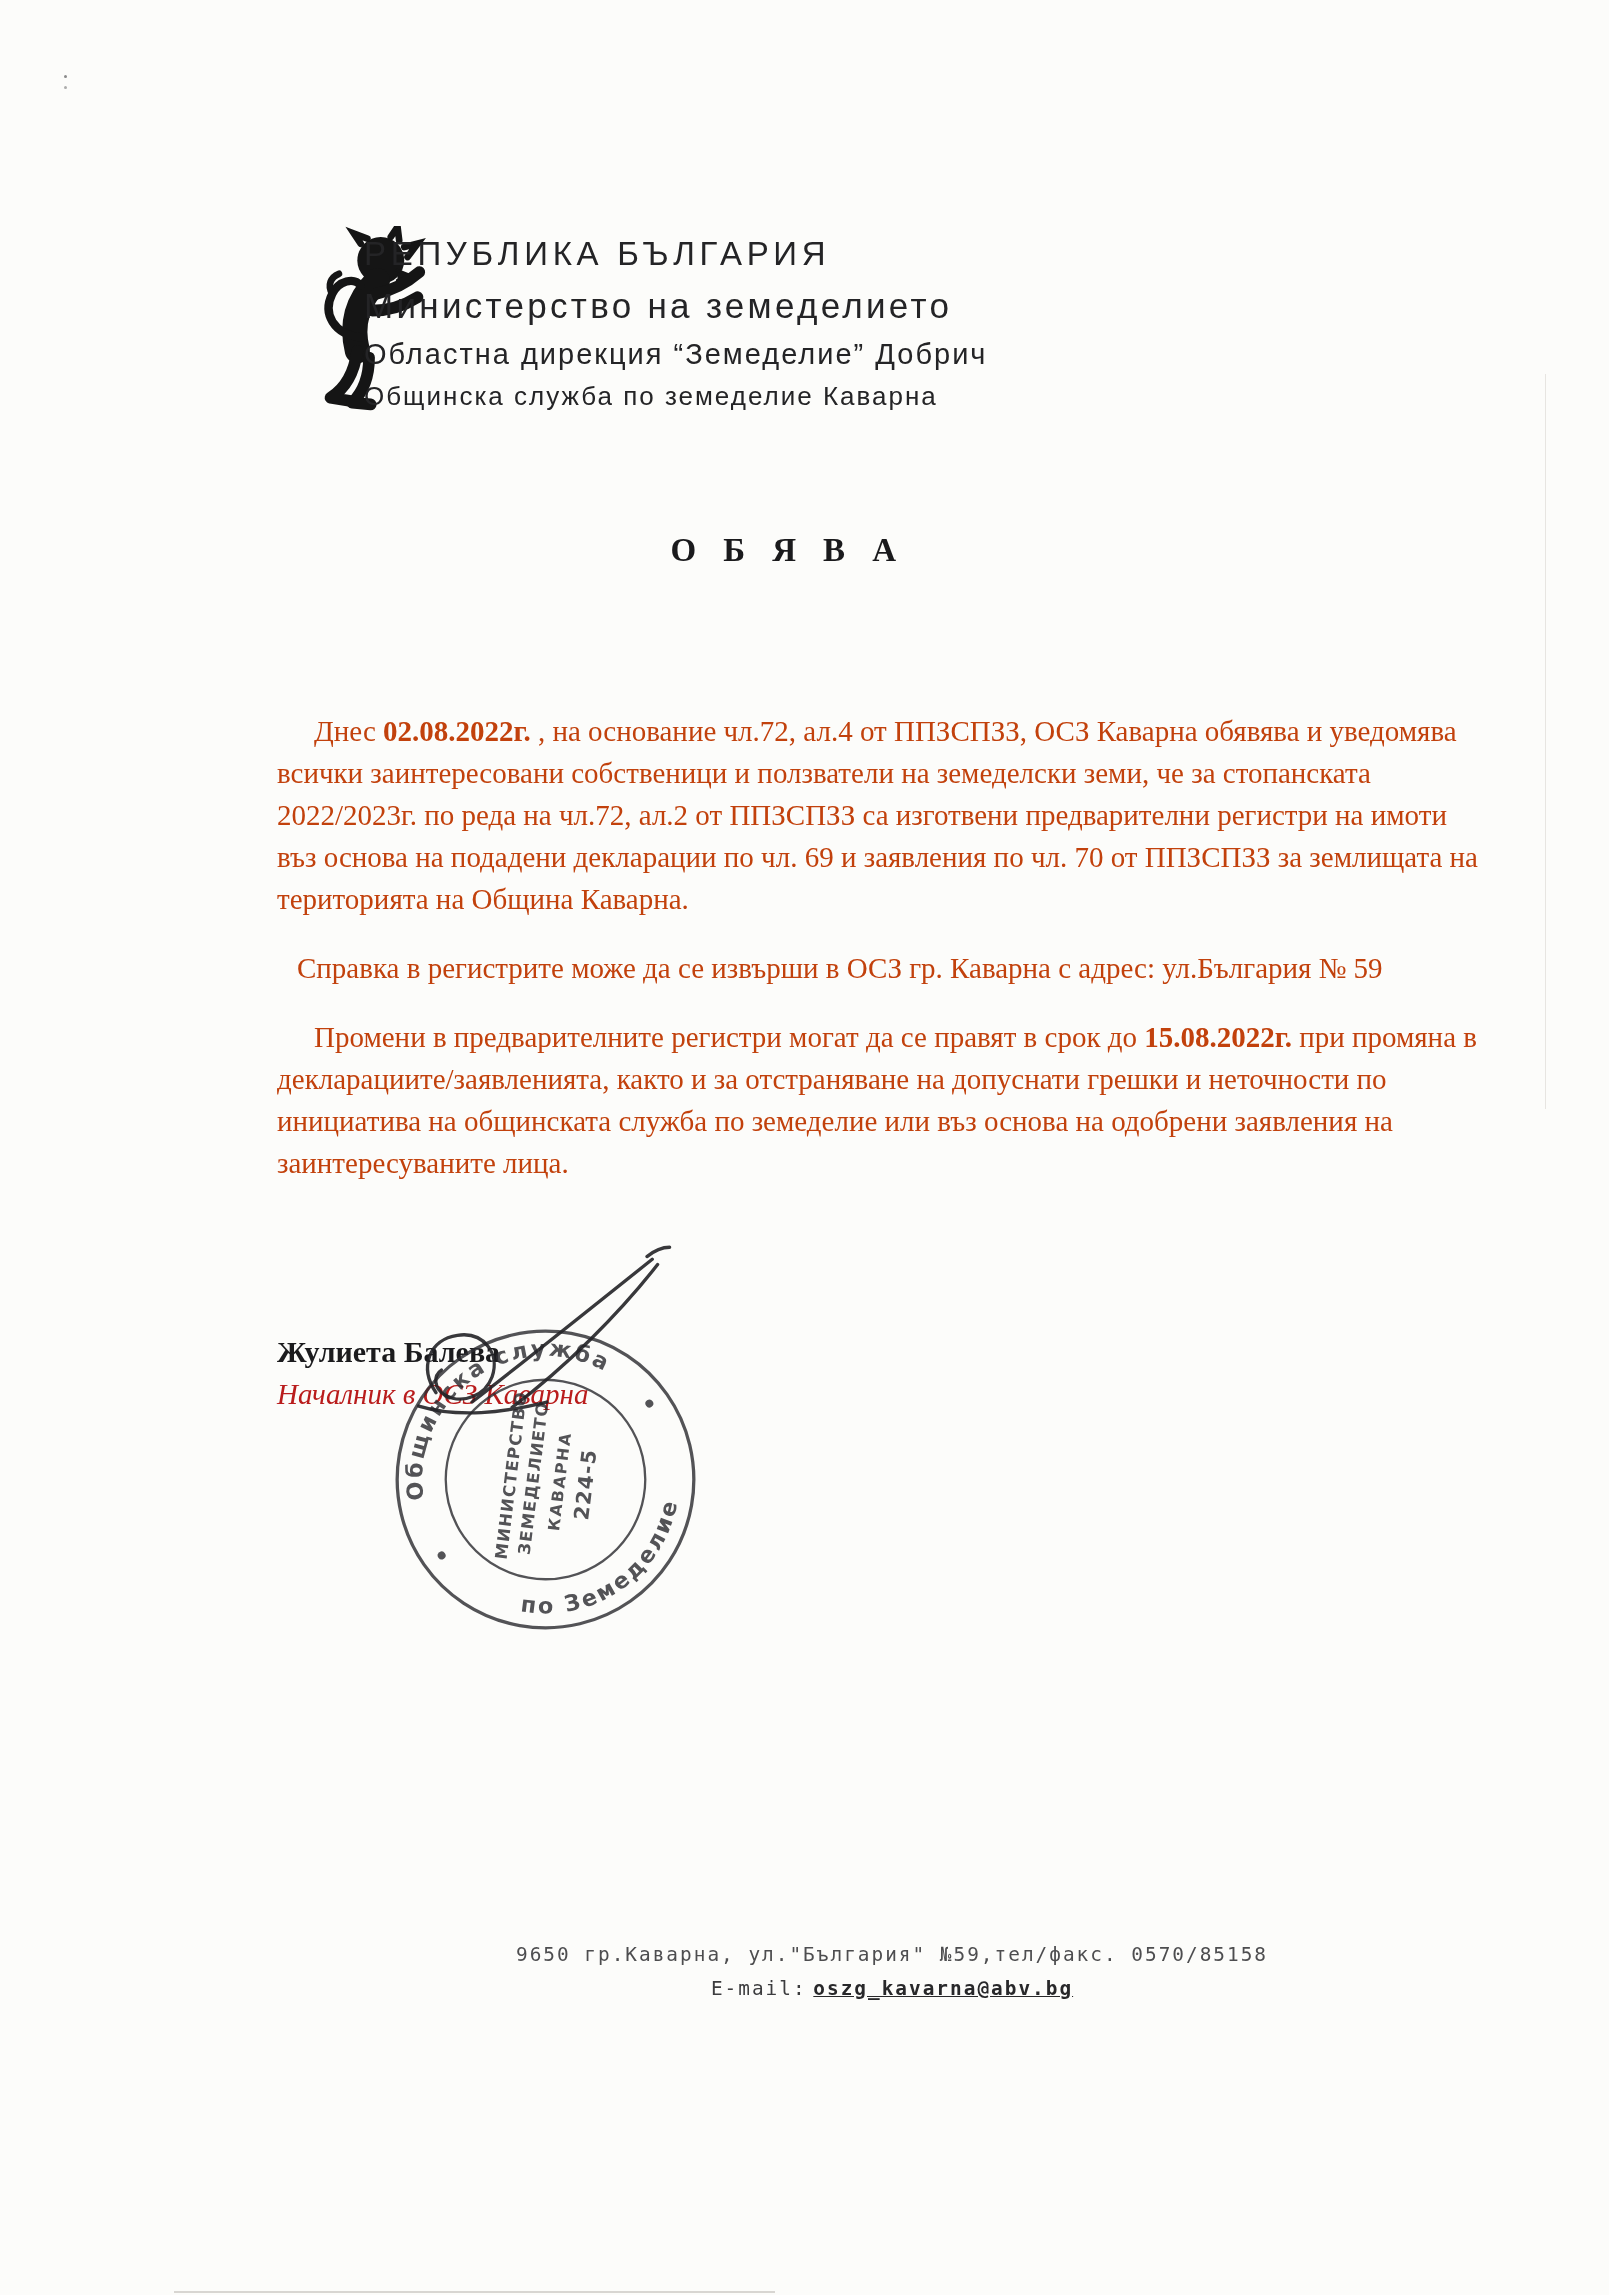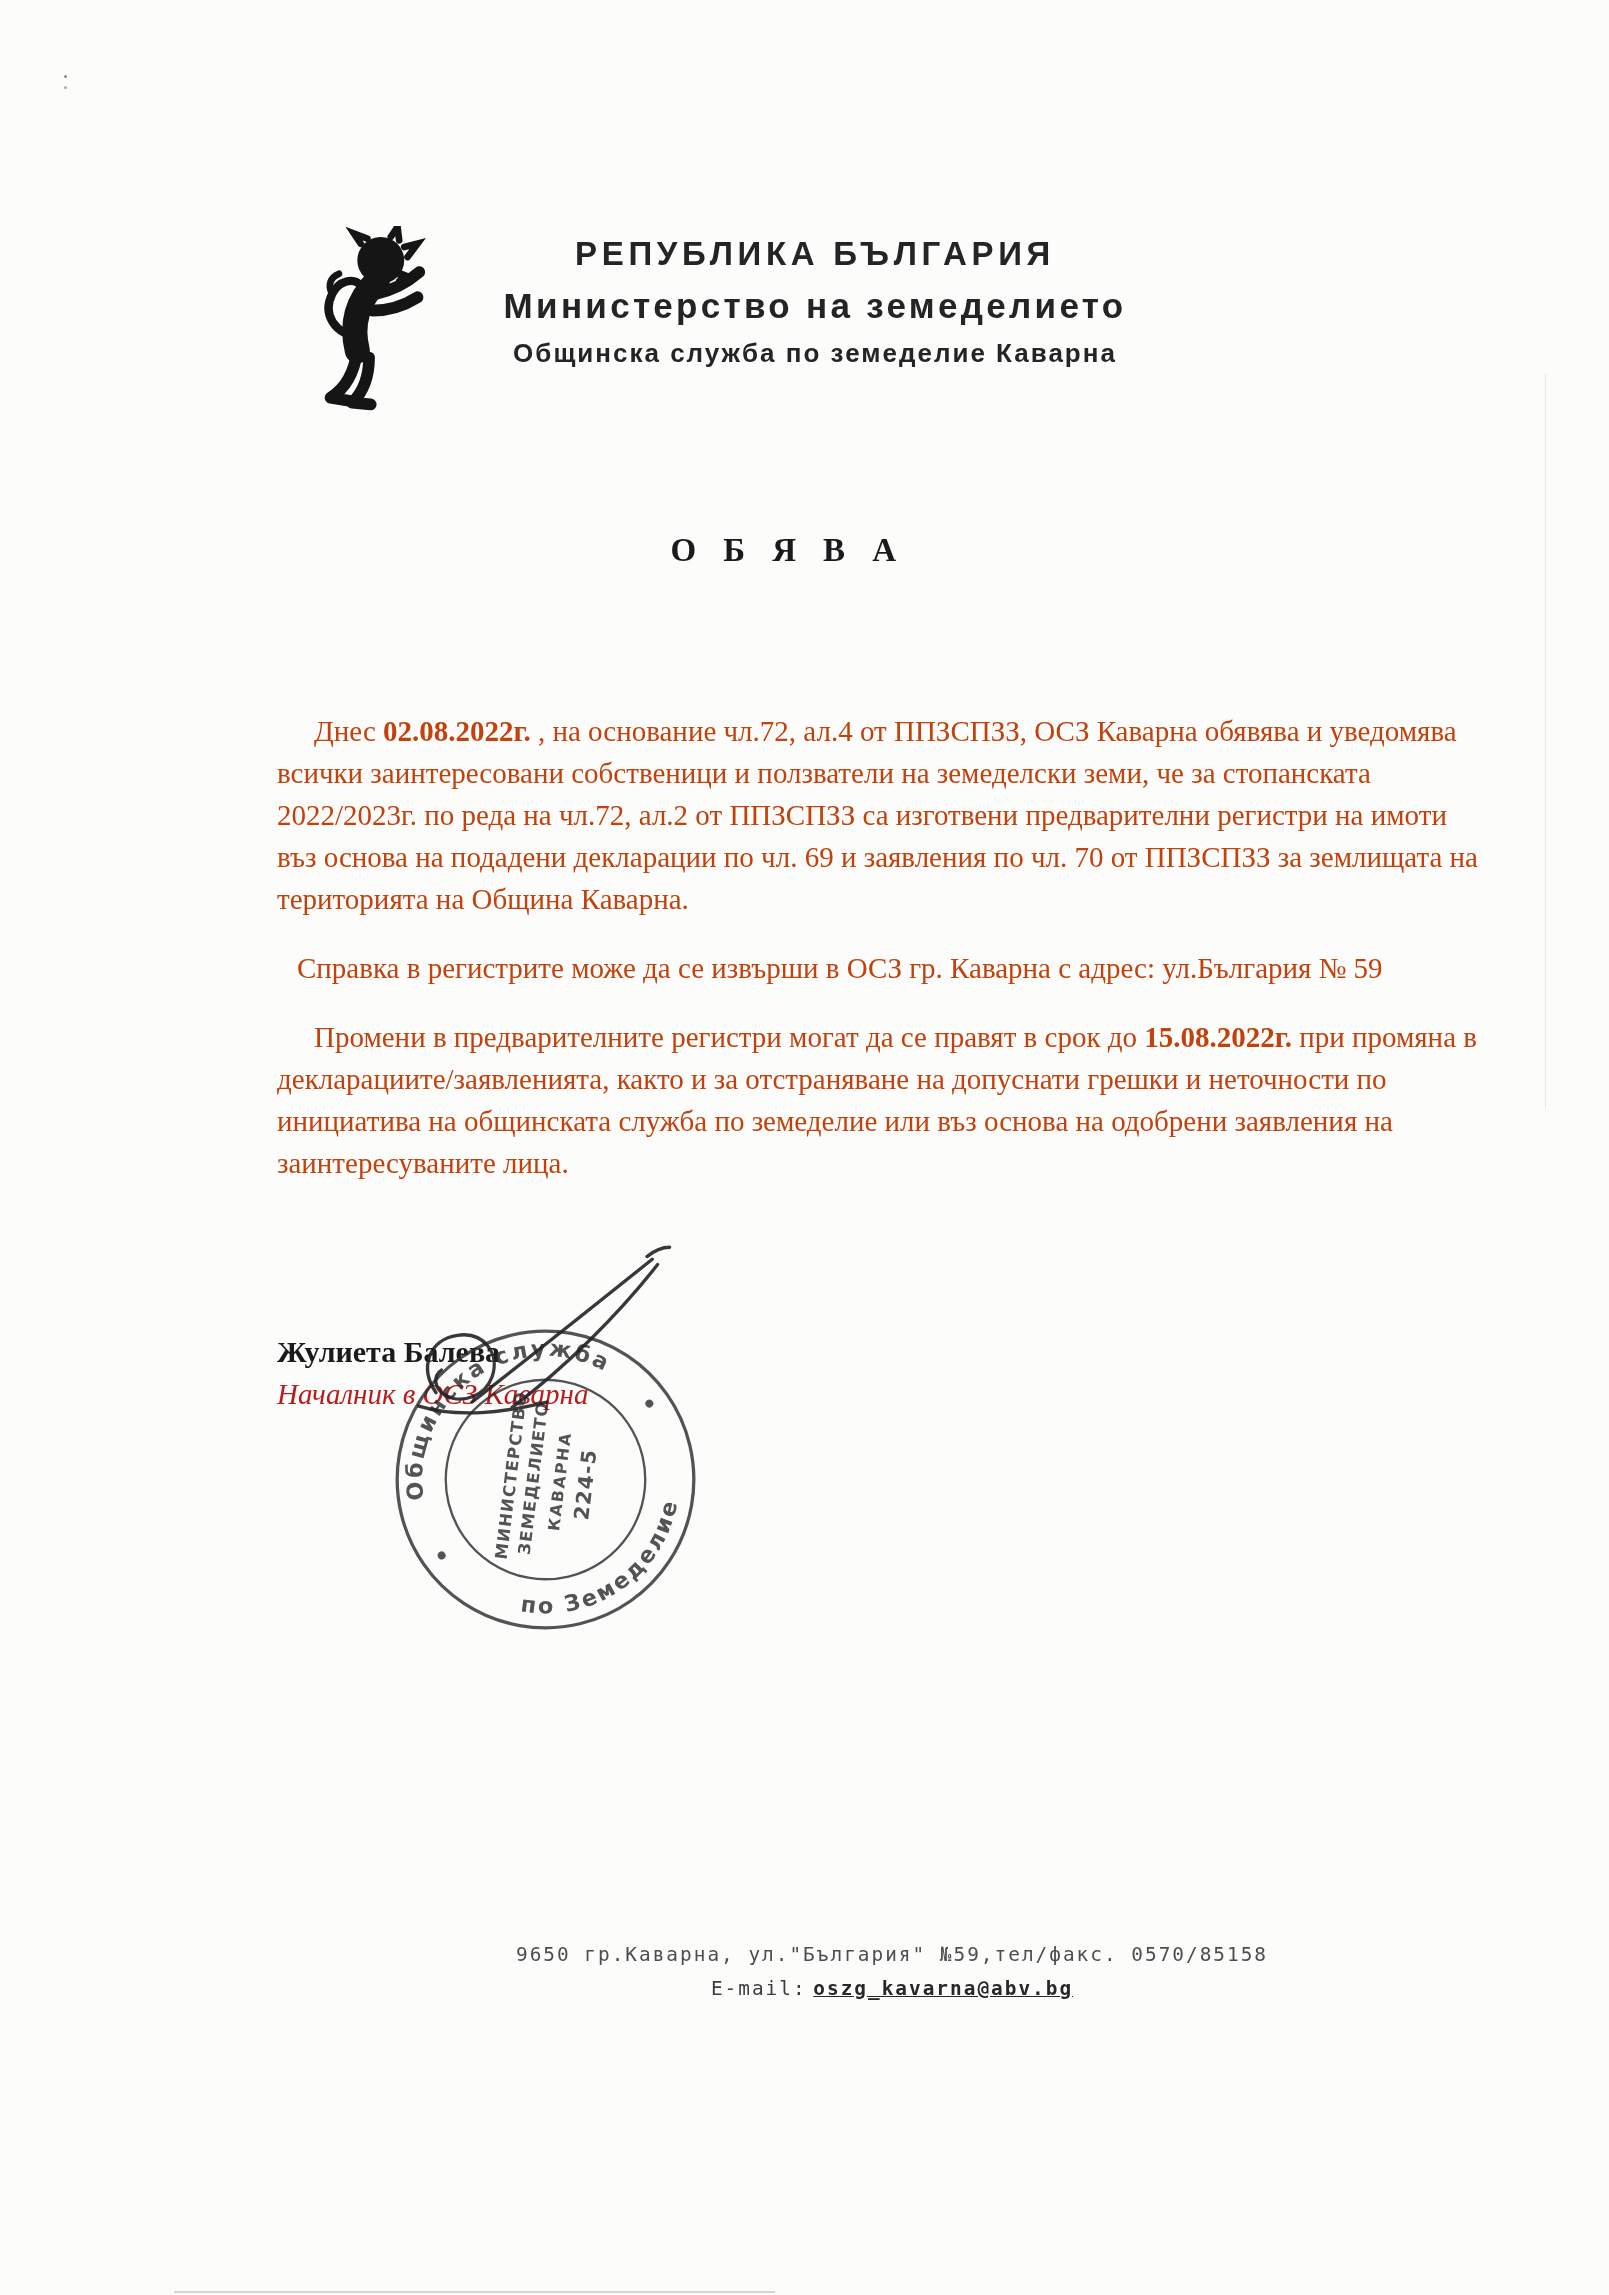--- a/index.html
+++ b/index.html
@@ -10,22 +10,22 @@
     font-family:"Liberation Serif", serif;
     color:#1c1c1e;
     overflow:hidden;
   }
   .sheet { position:absolute; inset:0; background:#fcfcfa; }
 
   
   .logo { position:absolute; left:287px; top:226px; width:144px; height:186px; }
   .hdr {
     position:absolute; left:364px; top:235px; width:902px;
-    text-align:center; font-family:"Liberation Sans", sans-serif;
-    font-weight:bold; color:#242426;
+    font-family:"Liberation Sans", sans-serif;
+    font-weight:normal; color:#242426;
   }
   .hdr .l1 { font-size:33px; letter-spacing:4.7px; margin-bottom:13.4px; }
   .hdr .l2 { font-size:35px; letter-spacing:3.3px; margin-bottom:11.4px; }
   .hdr .l3 { font-size:29px; letter-spacing:2px; margin-bottom:10px; }
   .hdr .l4 { font-size:26px; letter-spacing:2px; }
 
   
   .doc-title {
     position:absolute; left:287px; top:532px; width:1002px;
     text-align:center; font-size:33px; font-weight:bold;
@@ -97,20 +97,21 @@
 
         <path d="M44,66 C28,64 21,52 27,40 C31,32 40,30 44,35" stroke-width="5"></path>
         <path d="M27,40 C24,35 26,30 31,28" stroke-width="4"></path>
       </g>
     </svg>
   </div>
 
   <div class="hdr">
     <div class="l1">РЕПУБЛИКА БЪЛГАРИЯ</div>
     <div class="l2">Министерство на земеделието</div>
+    <div class="l3">Областна дирекция “Земеделие” Добрич</div>
     <div class="l4">Общинска служба по земеделие Каварна</div>
   </div>
 
   <div class="doc-title">О Б Я В А</div>
 
   <div class="body-text">
     <p><span>Днес </span><b>02.08.2022г.</b><span> , на основание чл.72, ал.4 от ППЗСПЗЗ, ОСЗ Каварна обявява и уведомява всички заинтересовани собственици и ползватели на земеделски земи, че за стопанската 2022/2023г. по реда на чл.72, ал.2 от ППЗСПЗЗ са изготвени предварителни регистри на имоти въз основа на подадени декларации по чл. 69 и заявления по чл. 70 от ППЗСПЗЗ за землищата на територията на Община Каварна.</span></p>
     <p class="small-indent">Справка в регистрите може да се извърши в ОСЗ  гр. Каварна с адрес: ул.България № 59</p>
     <p><span>Промени в предварителните регистри могат да се правят в срок до </span><b>15.08.2022г.</b><span> при промяна в декларациите/заявленията, както и за отстраняване на допуснати грешки и неточности по инициатива на общинската служба по земеделие или въз основа на одобрени заявления на заинтересуваните лица.</span></p>
   </div>

